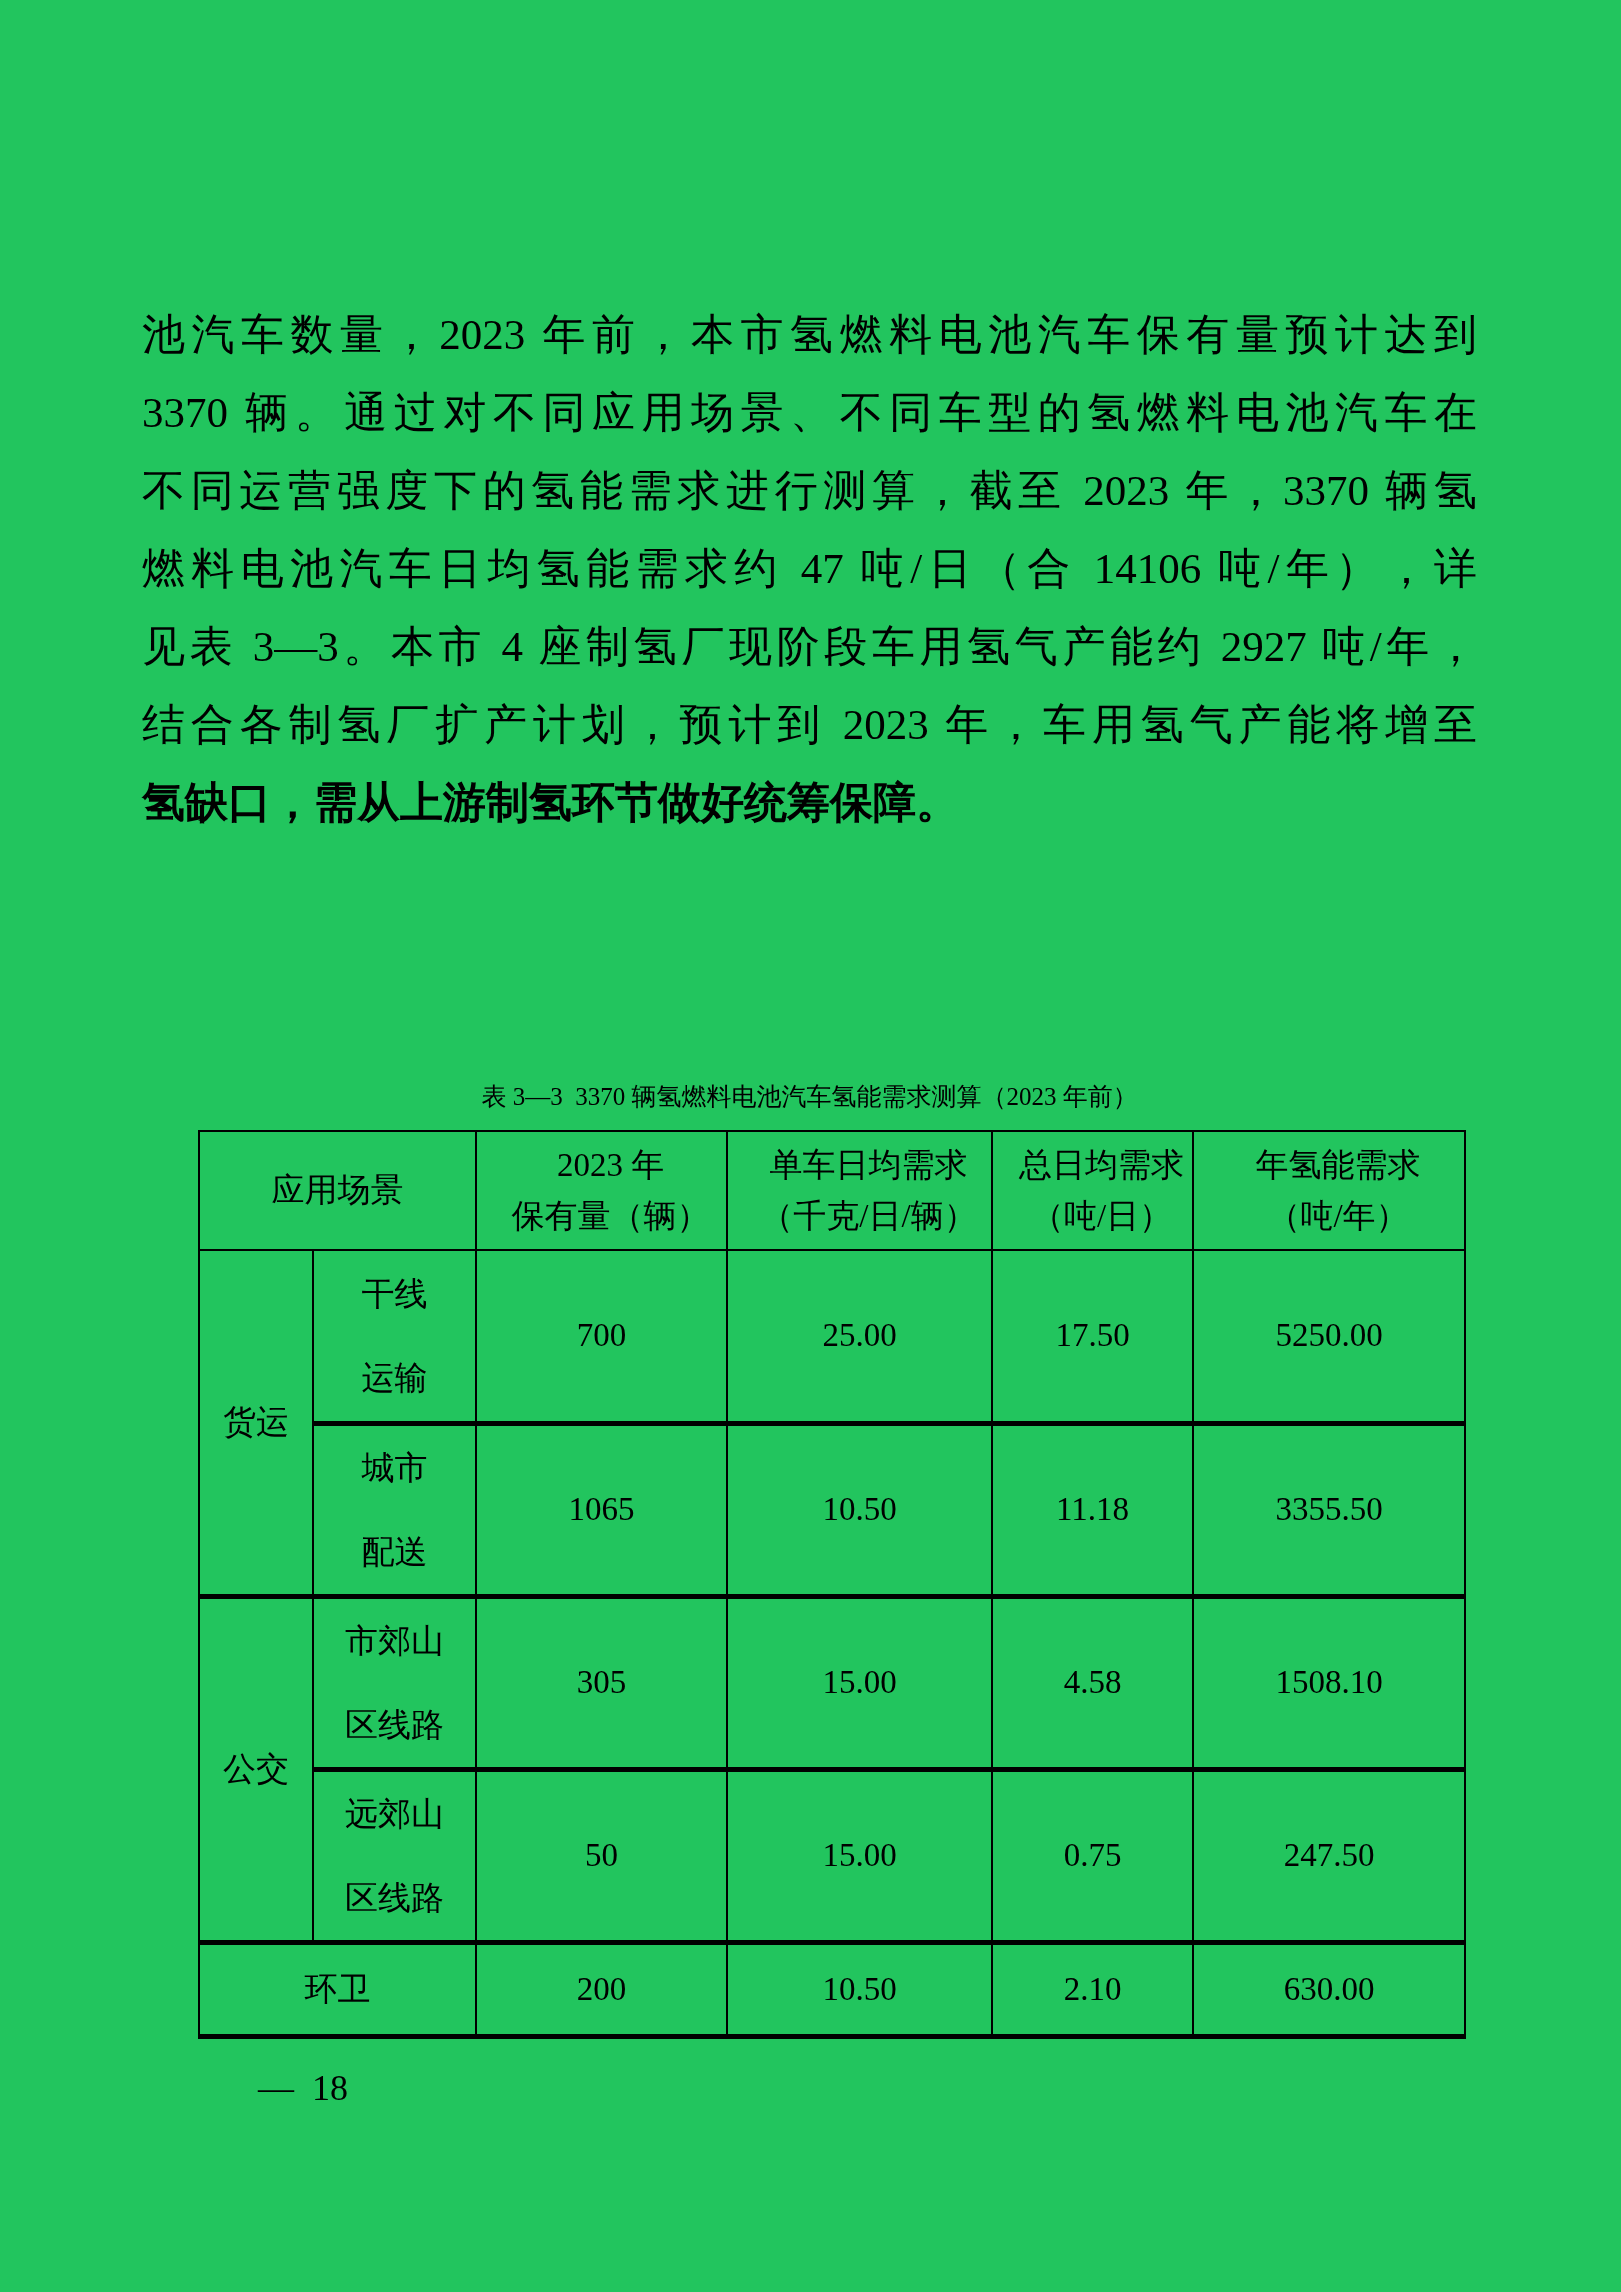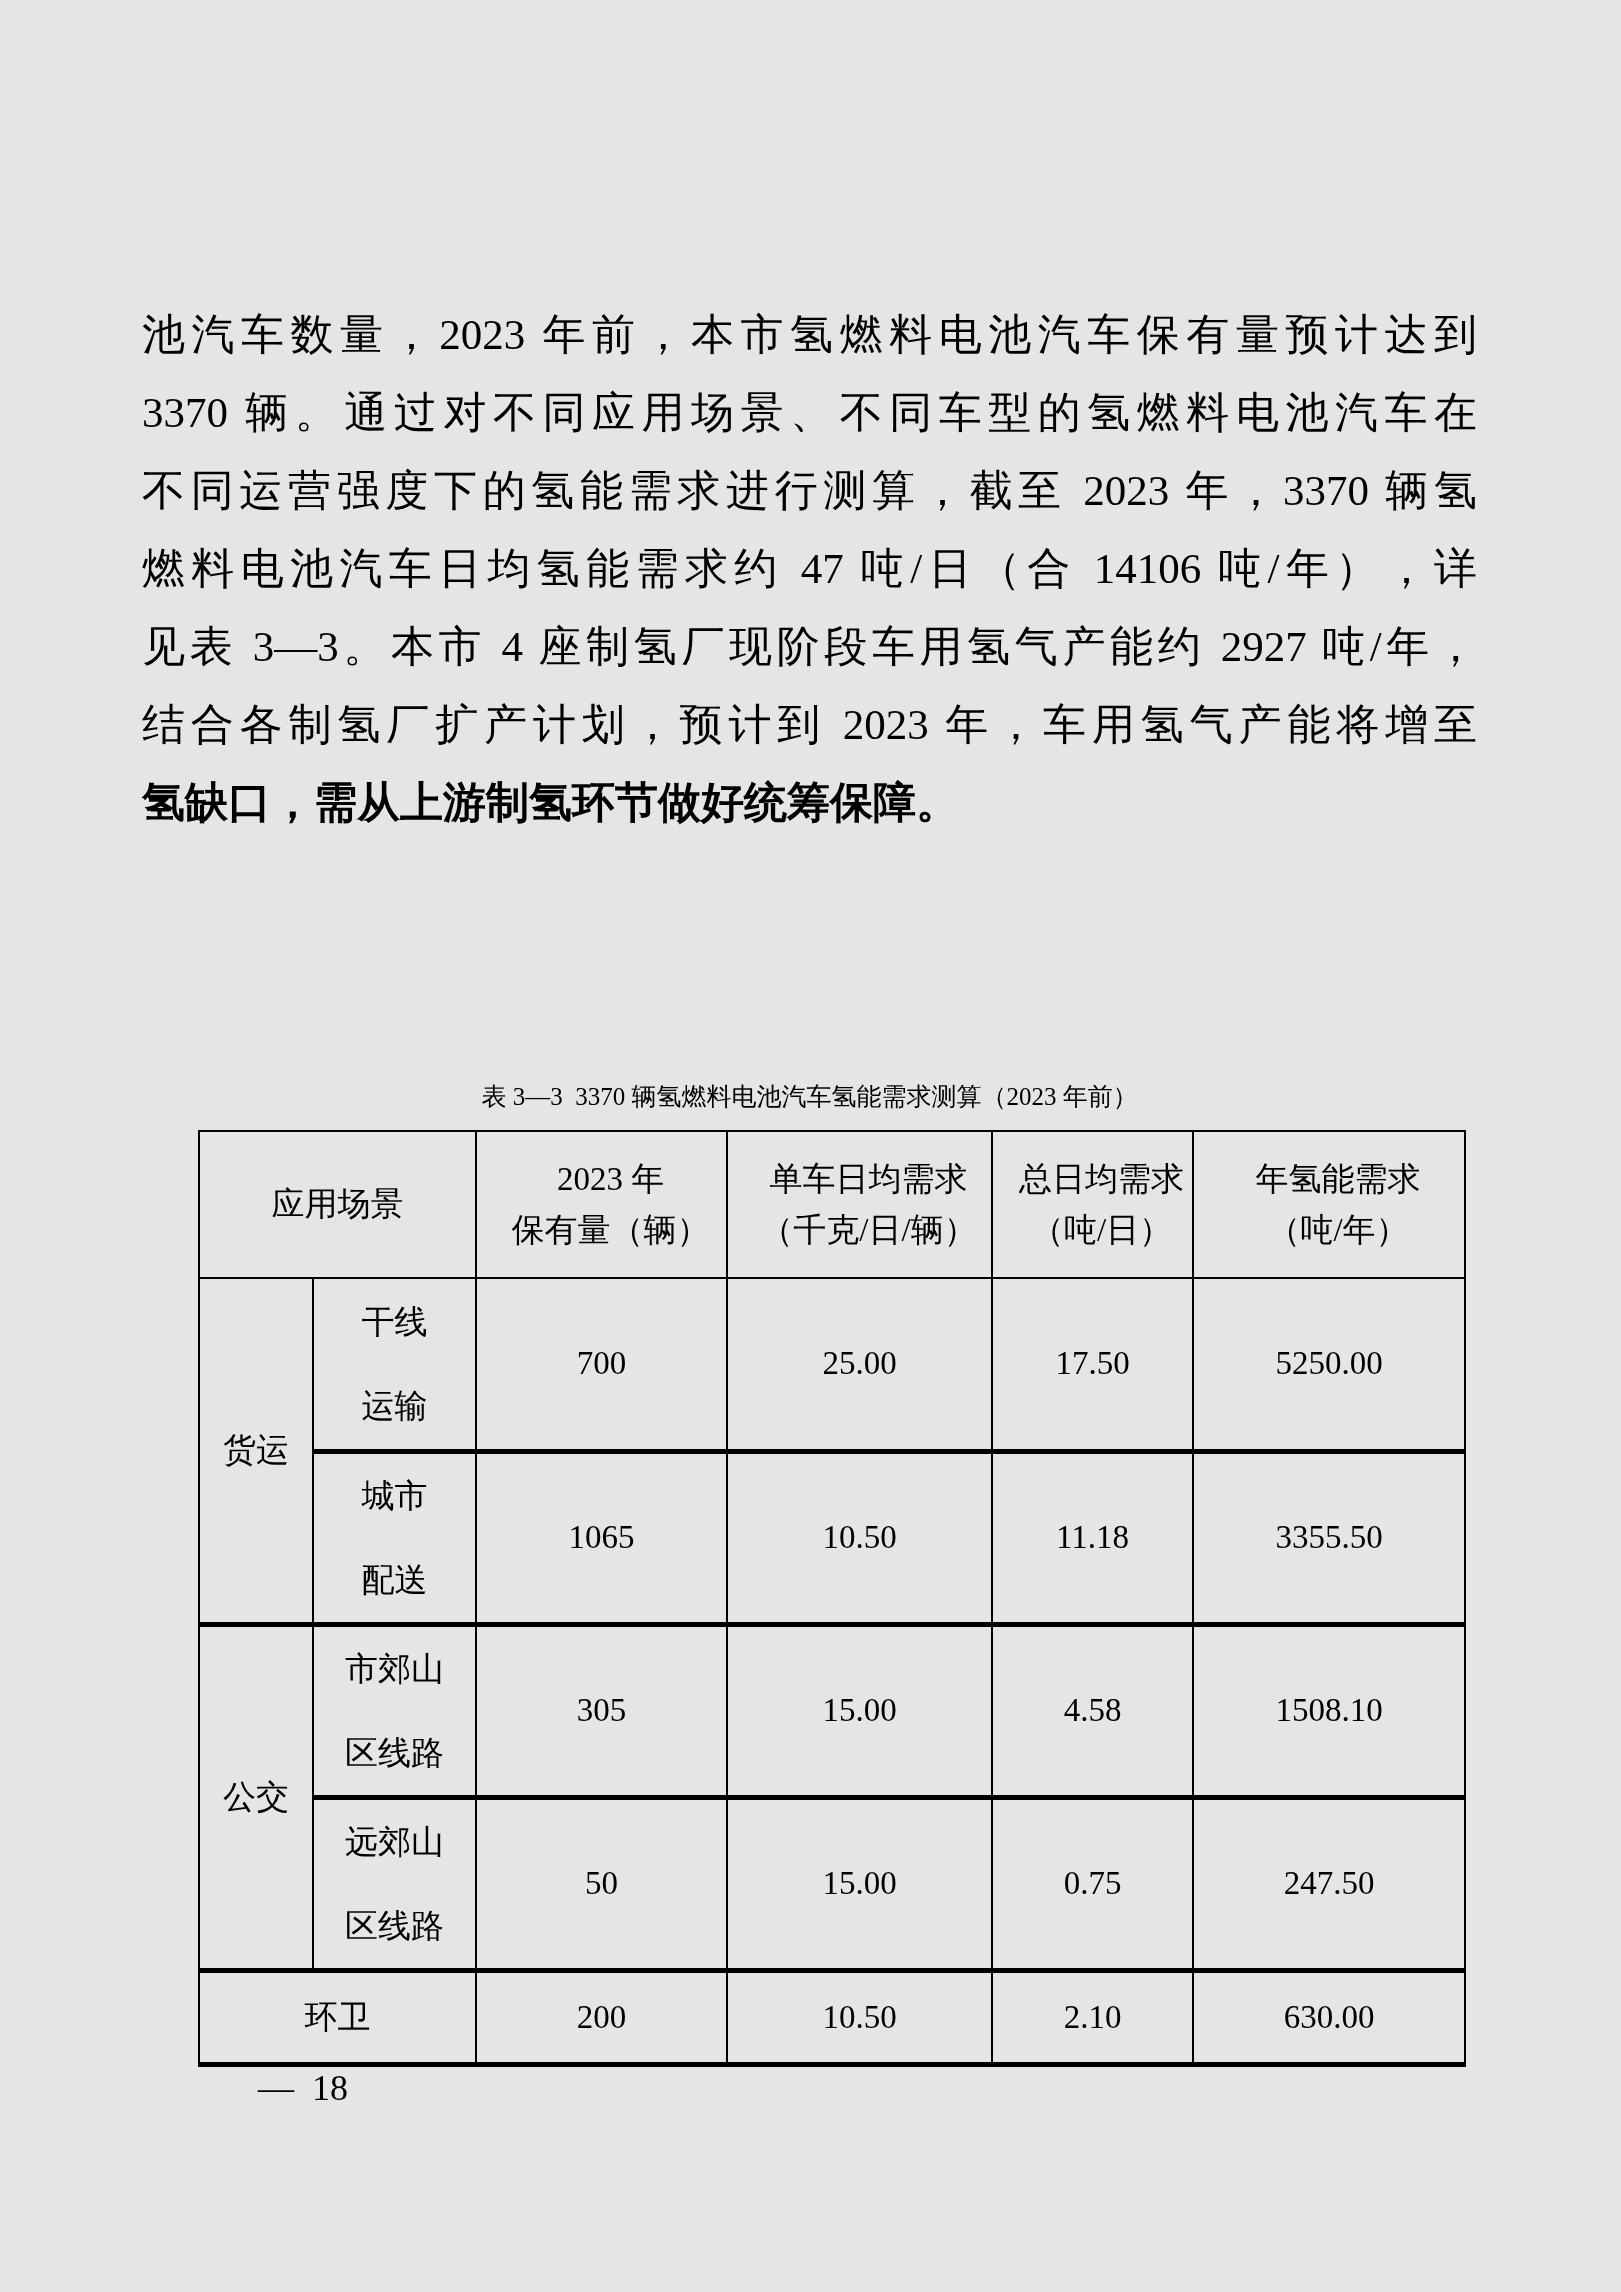--- a/index.html
+++ b/index.html
@@ -1,20 +1,20 @@
 <!DOCTYPE html>
 <html><head>
 <meta charset="utf-8">
 <style>
   html, body { margin: 0; padding: 0; background: #ffffff; }
   .page {
     position: relative;
     width: 1621px;
     height: 2293px;
-    background: #e5e5e5;
+    background: #22c55e;
     color: #000000;
     font-family: "Liberation Serif", "DejaVu Serif", serif;
     overflow: hidden;
   }
   
   .paragraph {
     position: absolute;
     left: 142px;
     top: 296px;
     width: 1335px;
@@ -55,21 +55,21 @@
     border-bottom-width: 5.9px;
   }
   table.demand td {
     border: 2.9px solid #000;
     text-align: center;
     vertical-align: middle;
     font-size: 33px;
     padding: 0;
     overflow: hidden;
   }
-  tr.r-header { height: 147px; }
+  tr.r-header { height: 119px; }
   tr.r-header td { border-bottom-width: 2.9px; }
   tr.r-body td { border-bottom-width: 5.9px; }
   tr.r1 { height: 173px; }
   tr.r2 { height: 173px; }
   tr.r3 { height: 169px; }
   tr.r4 { height: 169px; margin-left: 20px; }
   tr.r5 { height: 94px; }
   .hl { line-height: 51px; padding-left: 18px; }   
   .sl { line-height: 84px; }   
   .num { font-size: 33px; }

